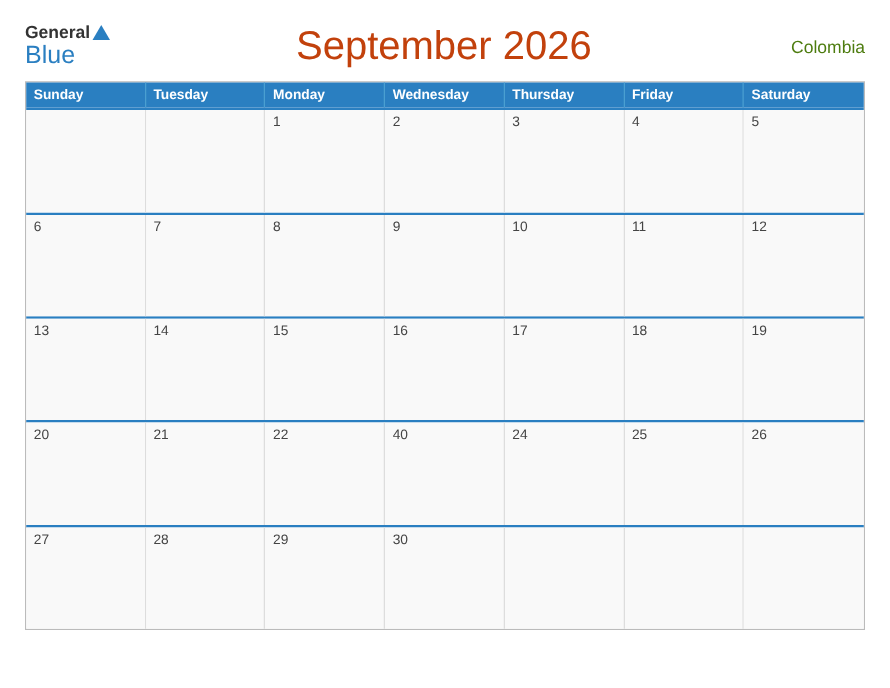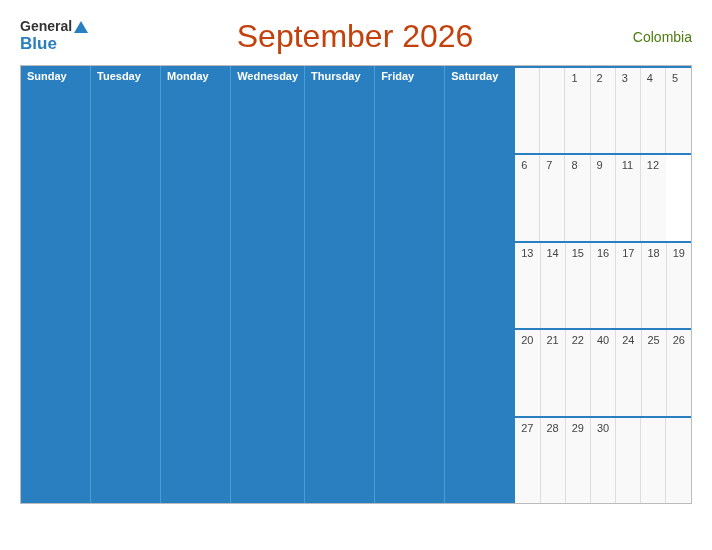--- a/index.html
+++ b/index.html
@@ -29,22 +29,22 @@
       align-items: flex-start;
       line-height: 1.1;
     }
     .logo-general {
       font-size: 14px;
       font-weight: bold;
       color: #333;
       letter-spacing: 0;
     }
     .logo-blue {
-      font-size: 17px;
-      font-weight: bold;
+      font-size: 20px;
+      font-weight: normal;
       color: #2a7fc1;
       letter-spacing: 0;
     }
     .logo-triangle {
       display: inline-block;
       width: 0;
       height: 0;
       border-left: 7px solid transparent;
       border-right: 7px solid transparent;
       border-bottom: 12px solid #2a7fc1;
@@ -60,21 +60,21 @@
     }
     .country {
       font-size: 14px;
       color: #4d7c0f;
       min-width: 70px;
       text-align: right;
     }
     .calendar {
       flex: 1;
       display: flex;
-      flex-direction: row;
+      flex-direction: column;
       border: 1px solid #bbb;
     }
     .day-headers {
       display: grid;
       grid-template-columns: repeat(7, 1fr);
       background: #2a7fc1;
     }
     .day-header {
       color: #fff;
       font-size: 11px;
@@ -150,20 +150,21 @@
           <div class="day-cell"><span class="day-num">2</span></div>
           <div class="day-cell"><span class="day-num">3</span></div>
           <div class="day-cell"><span class="day-num">4</span></div>
           <div class="day-cell"><span class="day-num">5</span></div>
         </div>
         <div class="week-row">
           <div class="day-cell"><span class="day-num">6</span></div>
           <div class="day-cell"><span class="day-num">7</span></div>
           <div class="day-cell"><span class="day-num">8</span></div>
           <div class="day-cell"><span class="day-num">9</span></div>
+          <div class="day-cell"><span class="day-num">10</span></div>
           <div class="day-cell"><span class="day-num">11</span></div>
           <div class="day-cell"><span class="day-num">12</span></div>
         </div>
         <div class="week-row">
           <div class="day-cell"><span class="day-num">13</span></div>
           <div class="day-cell"><span class="day-num">14</span></div>
           <div class="day-cell"><span class="day-num">15</span></div>
           <div class="day-cell"><span class="day-num">16</span></div>
           <div class="day-cell"><span class="day-num">17</span></div>
           <div class="day-cell"><span class="day-num">18</span></div>

